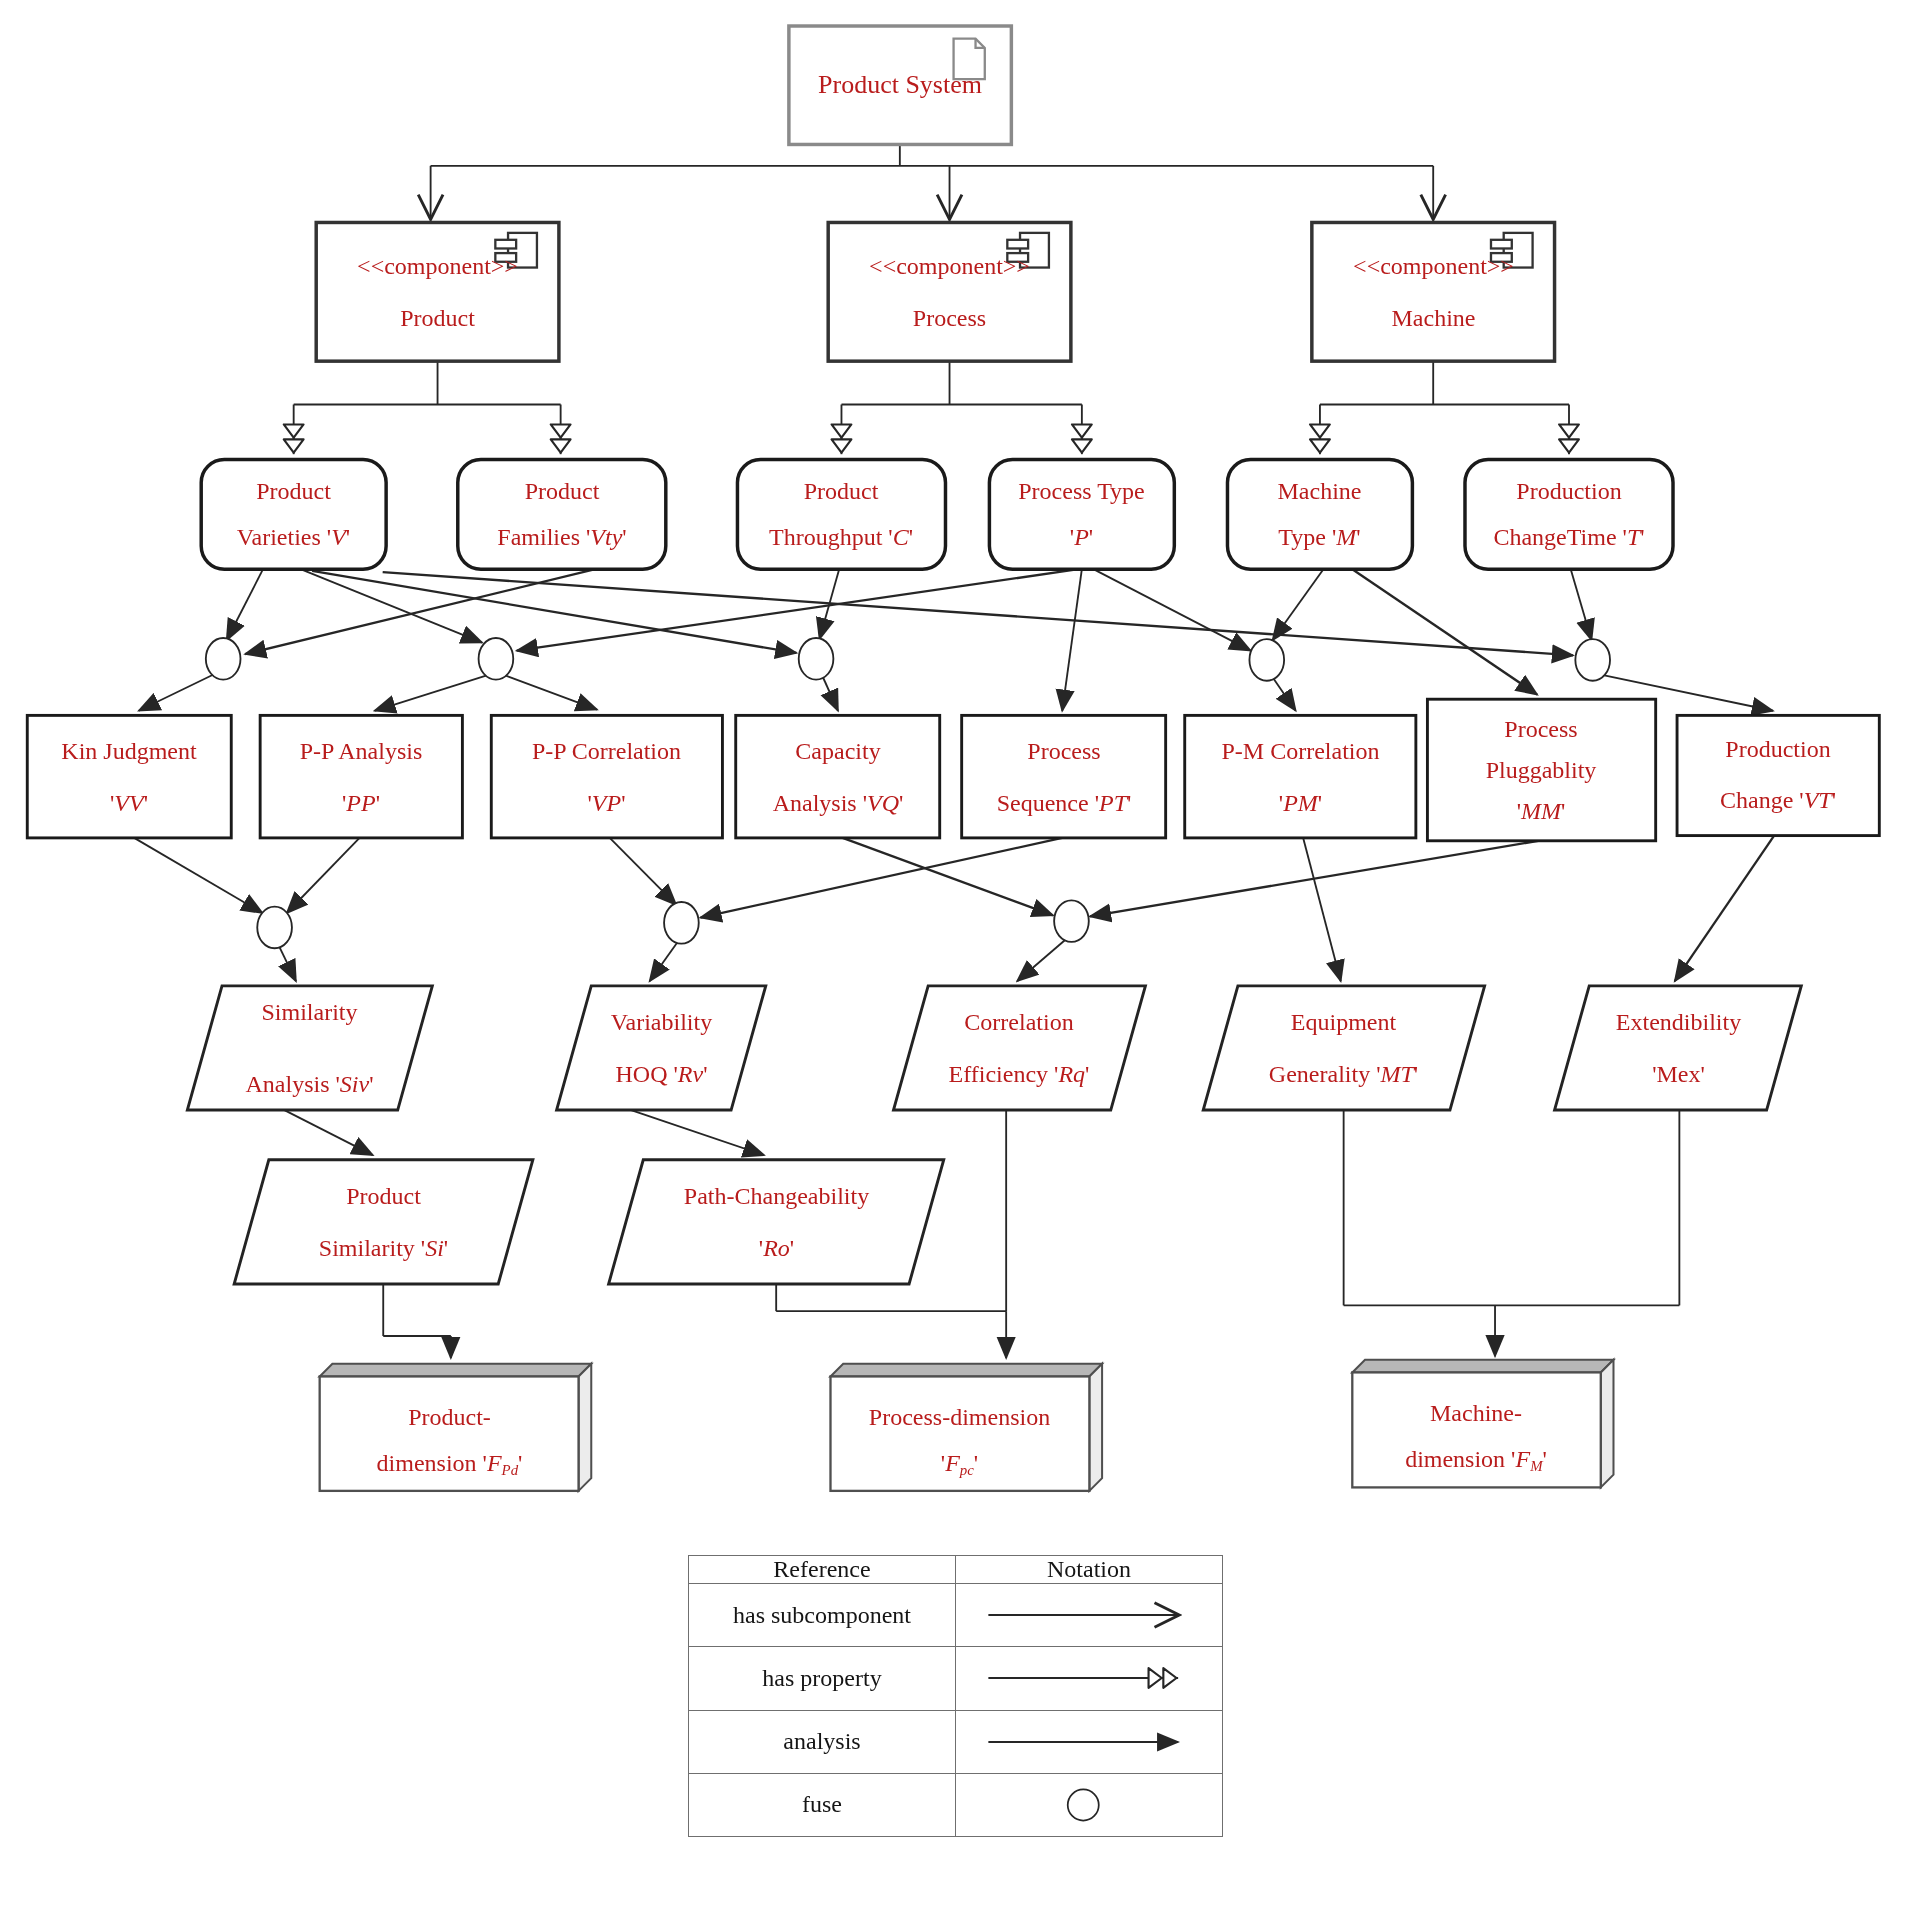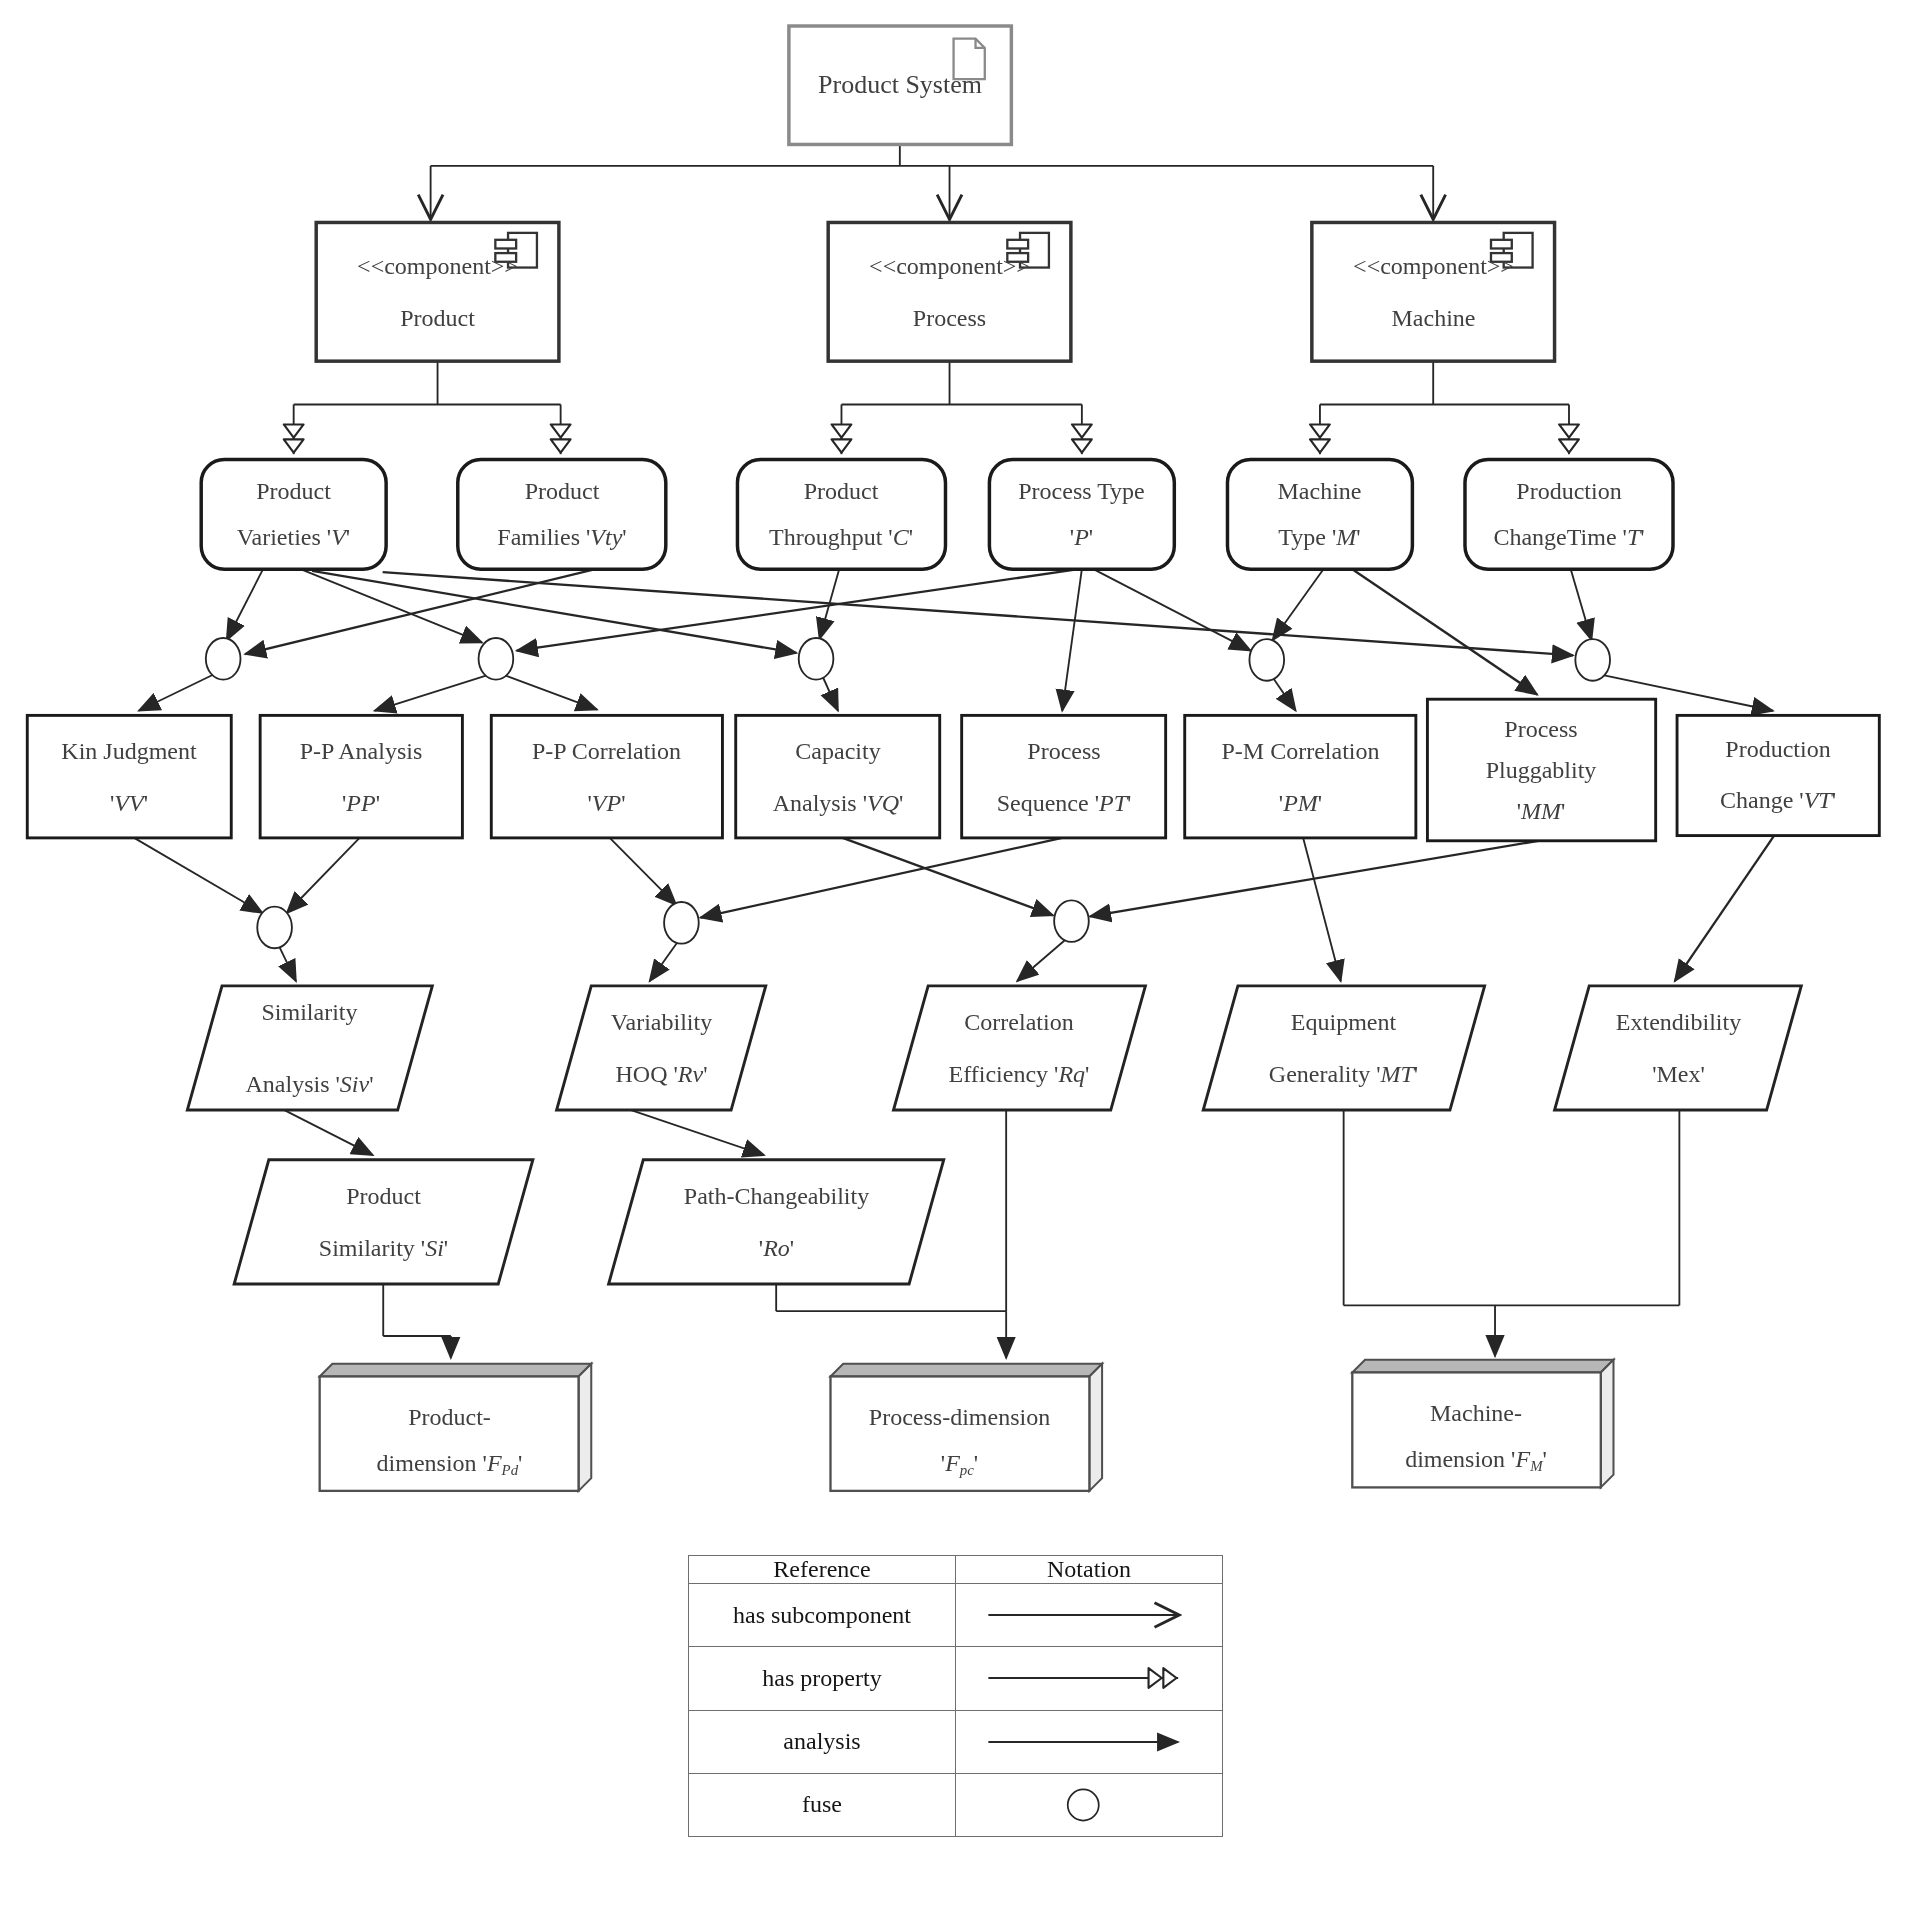--- a/index.html
+++ b/index.html
@@ -6,21 +6,21 @@
   .canvas {
     position:relative; width:1906px; height:1926px; background:#ffffff;
     font-family:"Liberation Serif","DejaVu Serif",serif; color:#151515;
     overflow:hidden;
   }
   #gfx { position:absolute; left:0; top:0; }
   #labels { position:absolute; left:0; top:0; width:100%; height:100%; }
   .lbl {
     position:absolute; display:flex; flex-direction:column;
     align-items:center; justify-content:center; text-align:center;
-    font-size:24px; color:#404040; pointer-events:none; white-space:nowrap;
+    font-size:24px; color:#b91c1c; pointer-events:none; white-space:nowrap;
   }
   .lbl.t-doc  { font-size:26px; }
   .lbl.t-cube { justify-content:flex-start; padding-top:17.3px; box-sizing:border-box; }
   .lbl i { font-style:italic; }
   .sub { font-size:.62em; vertical-align:-.25em; }
   table.legend {
     position:absolute; left:688px; top:1555px; width:535px; height:282px;
     border-collapse:collapse; table-layout:fixed; font-size:24px;
   }
   table.legend th, table.legend td {

